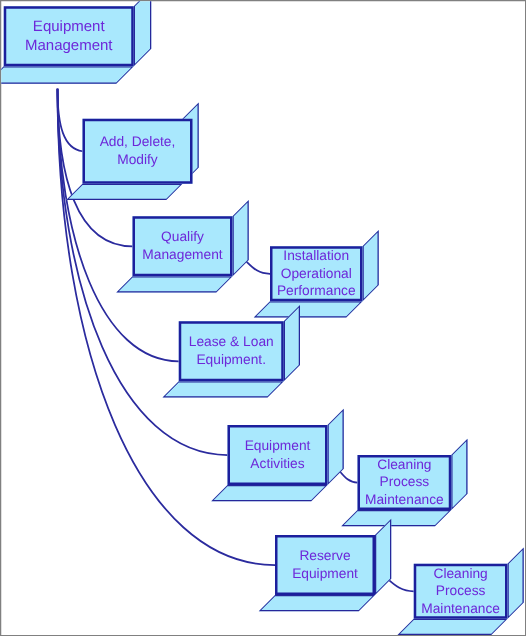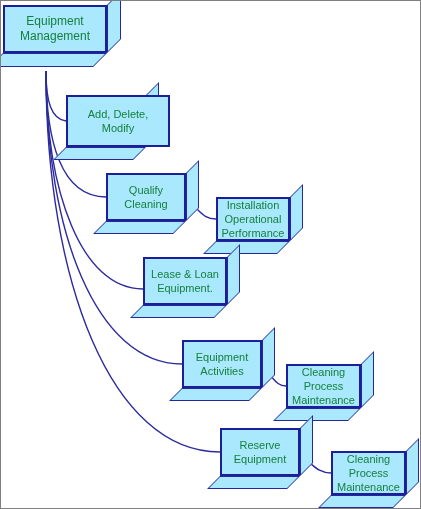--- a/index.html
+++ b/index.html
@@ -49,21 +49,21 @@
     top: 0;
     background: #a9e8fd;
     border: 2px solid #1c1f9c;
     box-sizing: border-box;
     display: flex;
     align-items: center;
     justify-content: center;
     z-index: 3;
   }
   .node-label {
-    color: #15803d;
+    color: #6d28d9;
     font-size: 11px;
     line-height: 14px;
     text-align: center;
     white-space: pre-line;
     padding: 0 3px;
     font-family: "Liberation Sans", sans-serif;
   }
   .node-root .node-label { font-size: 12px; line-height: 15px; }
 </style>
 </head>
@@ -85,31 +85,31 @@
         <div class="face-right" style="left: 104px; top: 0px; width: 14px; height: 48px; transform: skewY(-45deg);"></div>
         <div class="face-bottom" style="left: 0px; top: 48px; width: 104px; height: 14px; transform: skewX(-45deg);"></div>
         <div class="face-front" style="width: 104px; height: 48px;">
           <div class="node-label">Equipment
 Management</div>
         </div>
       </div>
       <div class="node" style="left: 65px; top: 94px; width: 80px; height: 52px; z-index: 11;">
         <div class="face-right" style="left: 80px; top: 0px; width: 13px; height: 52px; transform: skewY(-45deg);"></div>
         <div class="face-bottom" style="left: 0px; top: 52px; width: 80px; height: 13px; transform: skewX(-45deg);"></div>
-        <div class="face-front" style="width: 104px; height: 52px;">
+        <div class="face-front" style="width: 88px; height: 52px;">
           <div class="node-label">Add, Delete,
 Modify</div>
         </div>
       </div>
       <div class="node" style="left: 105px; top: 172px; width: 80px; height: 48px; z-index: 12;">
         <div class="face-right" style="left: 80px; top: 0px; width: 13px; height: 48px; transform: skewY(-45deg);"></div>
         <div class="face-bottom" style="left: 0px; top: 48px; width: 80px; height: 13px; transform: skewX(-45deg);"></div>
         <div class="face-front" style="width: 80px; height: 48px;">
           <div class="node-label">Qualify
-Cleaning</div>
+Management</div>
         </div>
       </div>
       <div class="node" style="left: 215px; top: 196px; width: 74px; height: 44px; z-index: 13; padding-left: 12px;">
         <div class="face-right" style="left: 74px; top: 0px; width: 13px; height: 44px; transform: skewY(-45deg);"></div>
         <div class="face-bottom" style="left: 0px; top: 44px; width: 74px; height: 13px; transform: skewX(-45deg);"></div>
         <div class="face-front" style="width: 74px; height: 44px;">
           <div class="node-label">Installation
 Operational
 Performance</div>
         </div>

